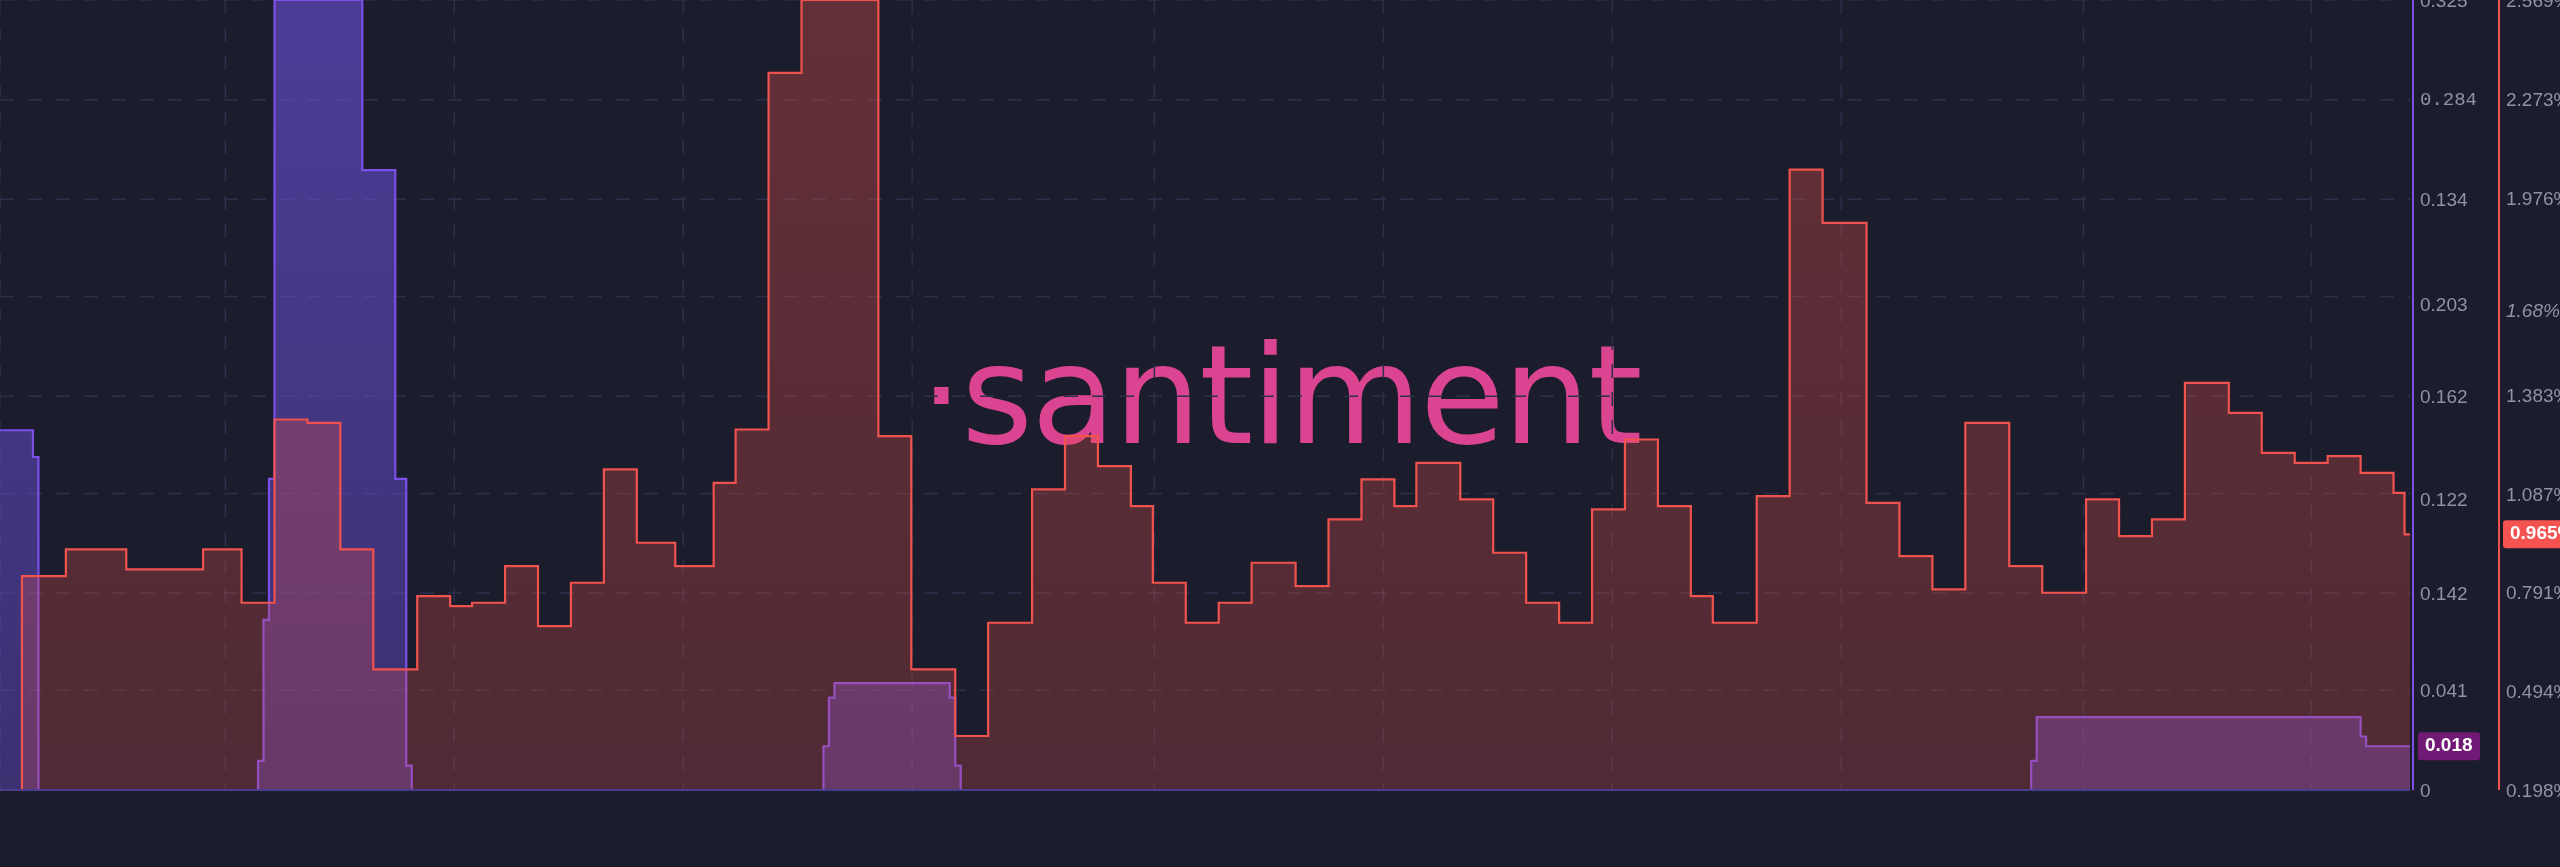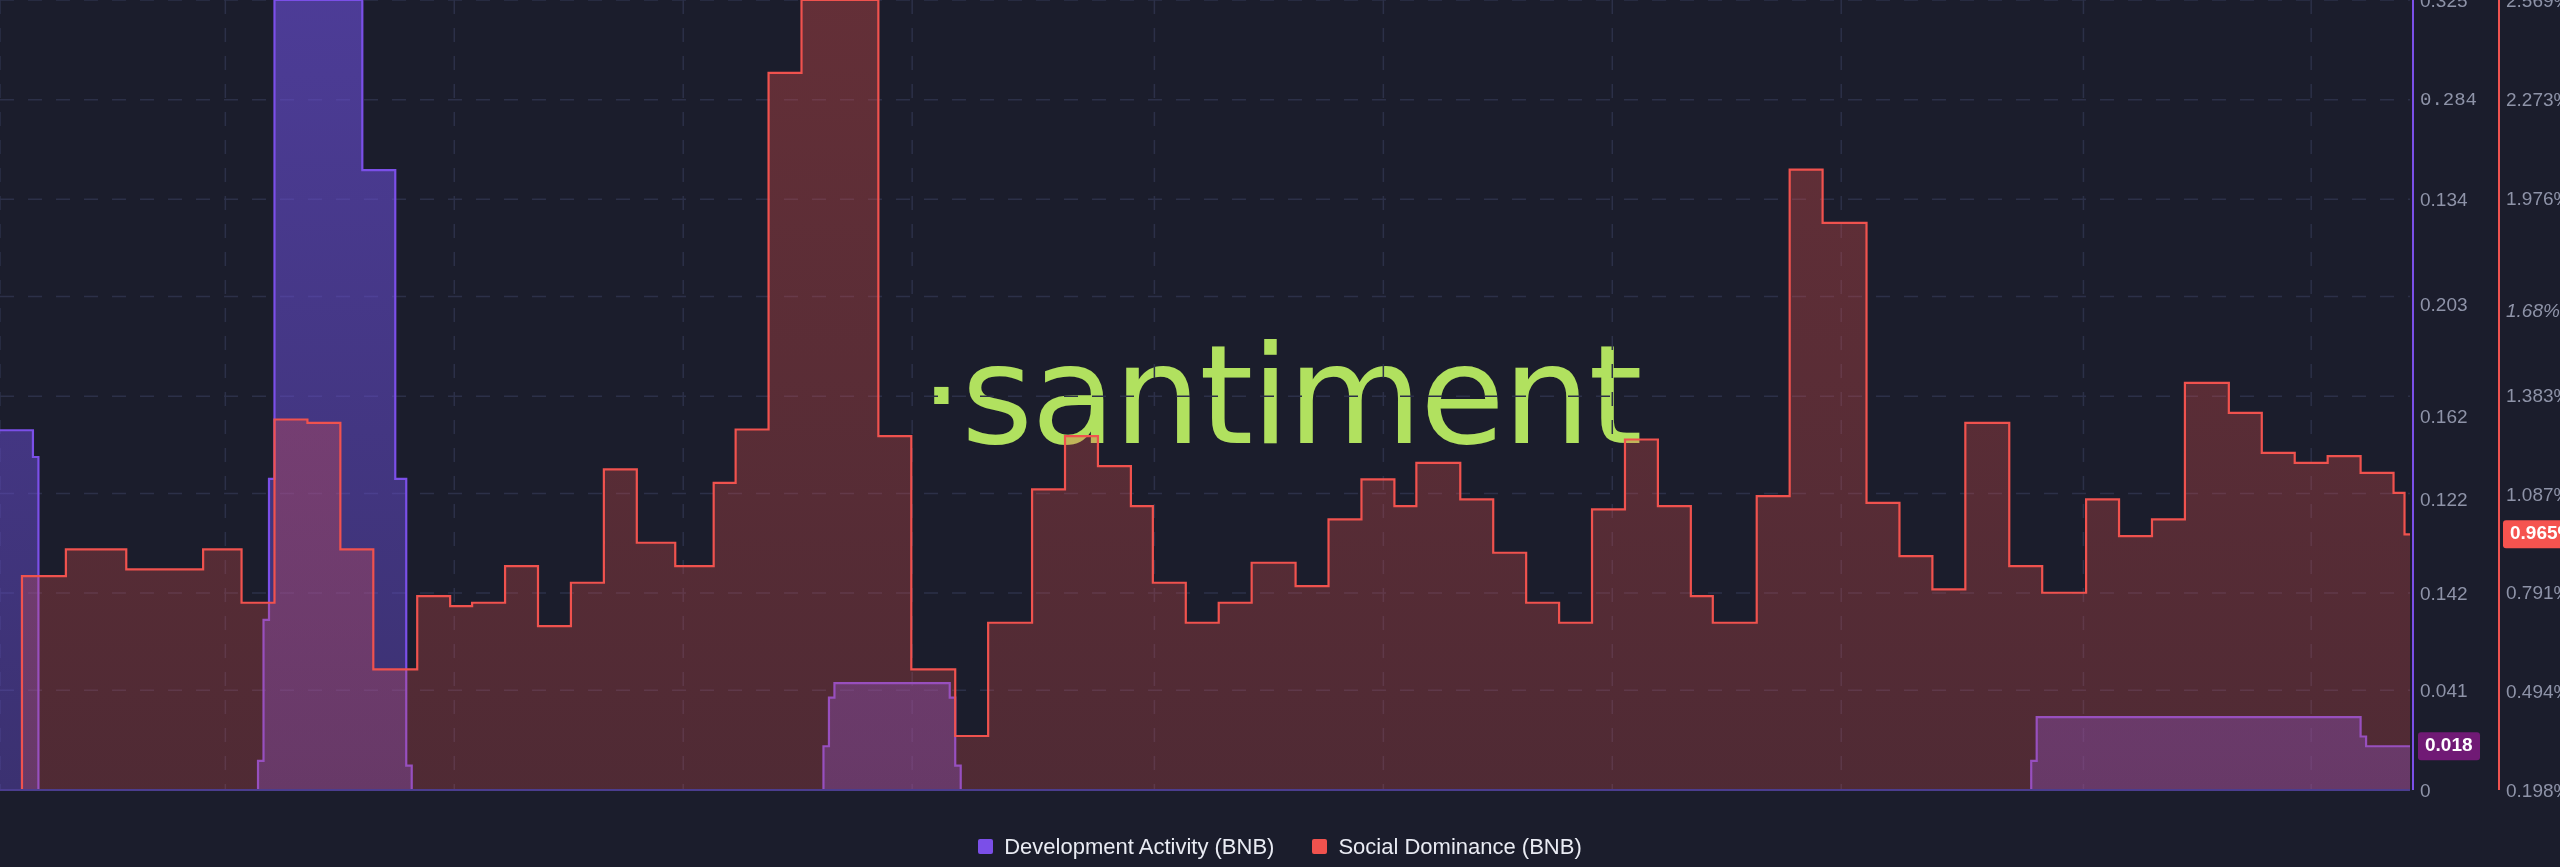--- a/index.html
+++ b/index.html
@@ -15,21 +15,21 @@
   #plot-svg{position:absolute;left:0;top:0;width:2560px;height:867px;}
 
   
   .watermark{
     position:absolute;left:0;top:0;width:2560px;height:790px;
     display:flex;align-items:center;justify-content:center;
     pointer-events:none;
   }
   .watermark span{
     font-size:138px;font-weight:400;letter-spacing:-2px;
-    color:#bef264;opacity:.92;
+    color:#ec4899;opacity:.92;
     font-family:"DejaVu Sans","Liberation Sans",sans-serif;
   }
 
   
   .axis-col{position:absolute;top:0;height:790px;width:120px;}
   #axis-left-values{left:2420px;}
   #axis-right-values{left:2506px;}
   .axis-tick{
     position:absolute;font-size:19px;color:#8e93a8;white-space:nowrap;
     transform:translateY(-50%);line-height:1;
@@ -119,21 +119,21 @@
         <line x1="0" x2="2410" y1="790" y2="790" stroke="#4b3d8f" stroke-width="2"></line>
       </g>
   </svg>
 
   <div class="axis-rule" id="axis-rule-dev"></div>
   <div class="axis-col" id="axis-left-values">
       <div class="axis-tick" style="top: 0px;">0.325</div>
       <div class="axis-tick" style="top: 99.6615px; font-family: Liberation Mono, monospace;">0.284</div>
       <div class="axis-tick" style="top: 199.323px;">0.134</div>
       <div class="axis-tick" style="top: 304px;">0.203</div>
-      <div class="axis-tick" style="top: 396.215px; margin-top: 20px;">0.162</div>
+      <div class="axis-tick" style="top: 396.215px;">0.162</div>
       <div class="axis-tick" style="top: 499px;">0.122</div>
       <div class="axis-tick" style="top: 593.108px;">0.142</div>
       <div class="axis-tick" style="top: 690.338px;">0.041</div>
       <div class="axis-tick" style="top: 790px;">0</div>
     </div>
   <div class="badge" id="badge-dev" style="top: 746.246px;">0.018</div>
 
   <div class="axis-rule" id="axis-rule-soc"></div>
   <div class="axis-col" id="axis-right-values">
       <div class="axis-tick" style="top: 0px;">2.569%</div>
@@ -142,23 +142,13 @@
       <div class="axis-tick" style="top: 310px; font-style: italic;">1.68%</div>
       <div class="axis-tick" style="top: 395.167px;">1.383%</div>
       <div class="axis-tick" style="top: 493.792px;">1.087%</div>
       <div class="axis-tick" style="top: 592.417px;">0.791%</div>
       <div class="axis-tick" style="top: 691.375px;">0.494%</div>
       <div class="axis-tick" style="top: 790px;">0.198%</div>
     </div>
   <div class="badge" id="badge-soc" style="top: 534.441px;">0.965%</div>
 
 
-  <div id="legend">
-      <div class="legend-item">
-        <span class="legend-swatch" style="background: rgb(123, 79, 232);"></span>
-        <span class="legend-label">Development Activity (BNB)</span>
-      </div>
-      <div class="legend-item">
-        <span class="legend-swatch" style="background: rgb(240, 82, 78);"></span>
-        <span class="legend-label">Social Dominance (BNB)</span>
-      </div>
-    </div>
 </div>
 
 </body></html>

